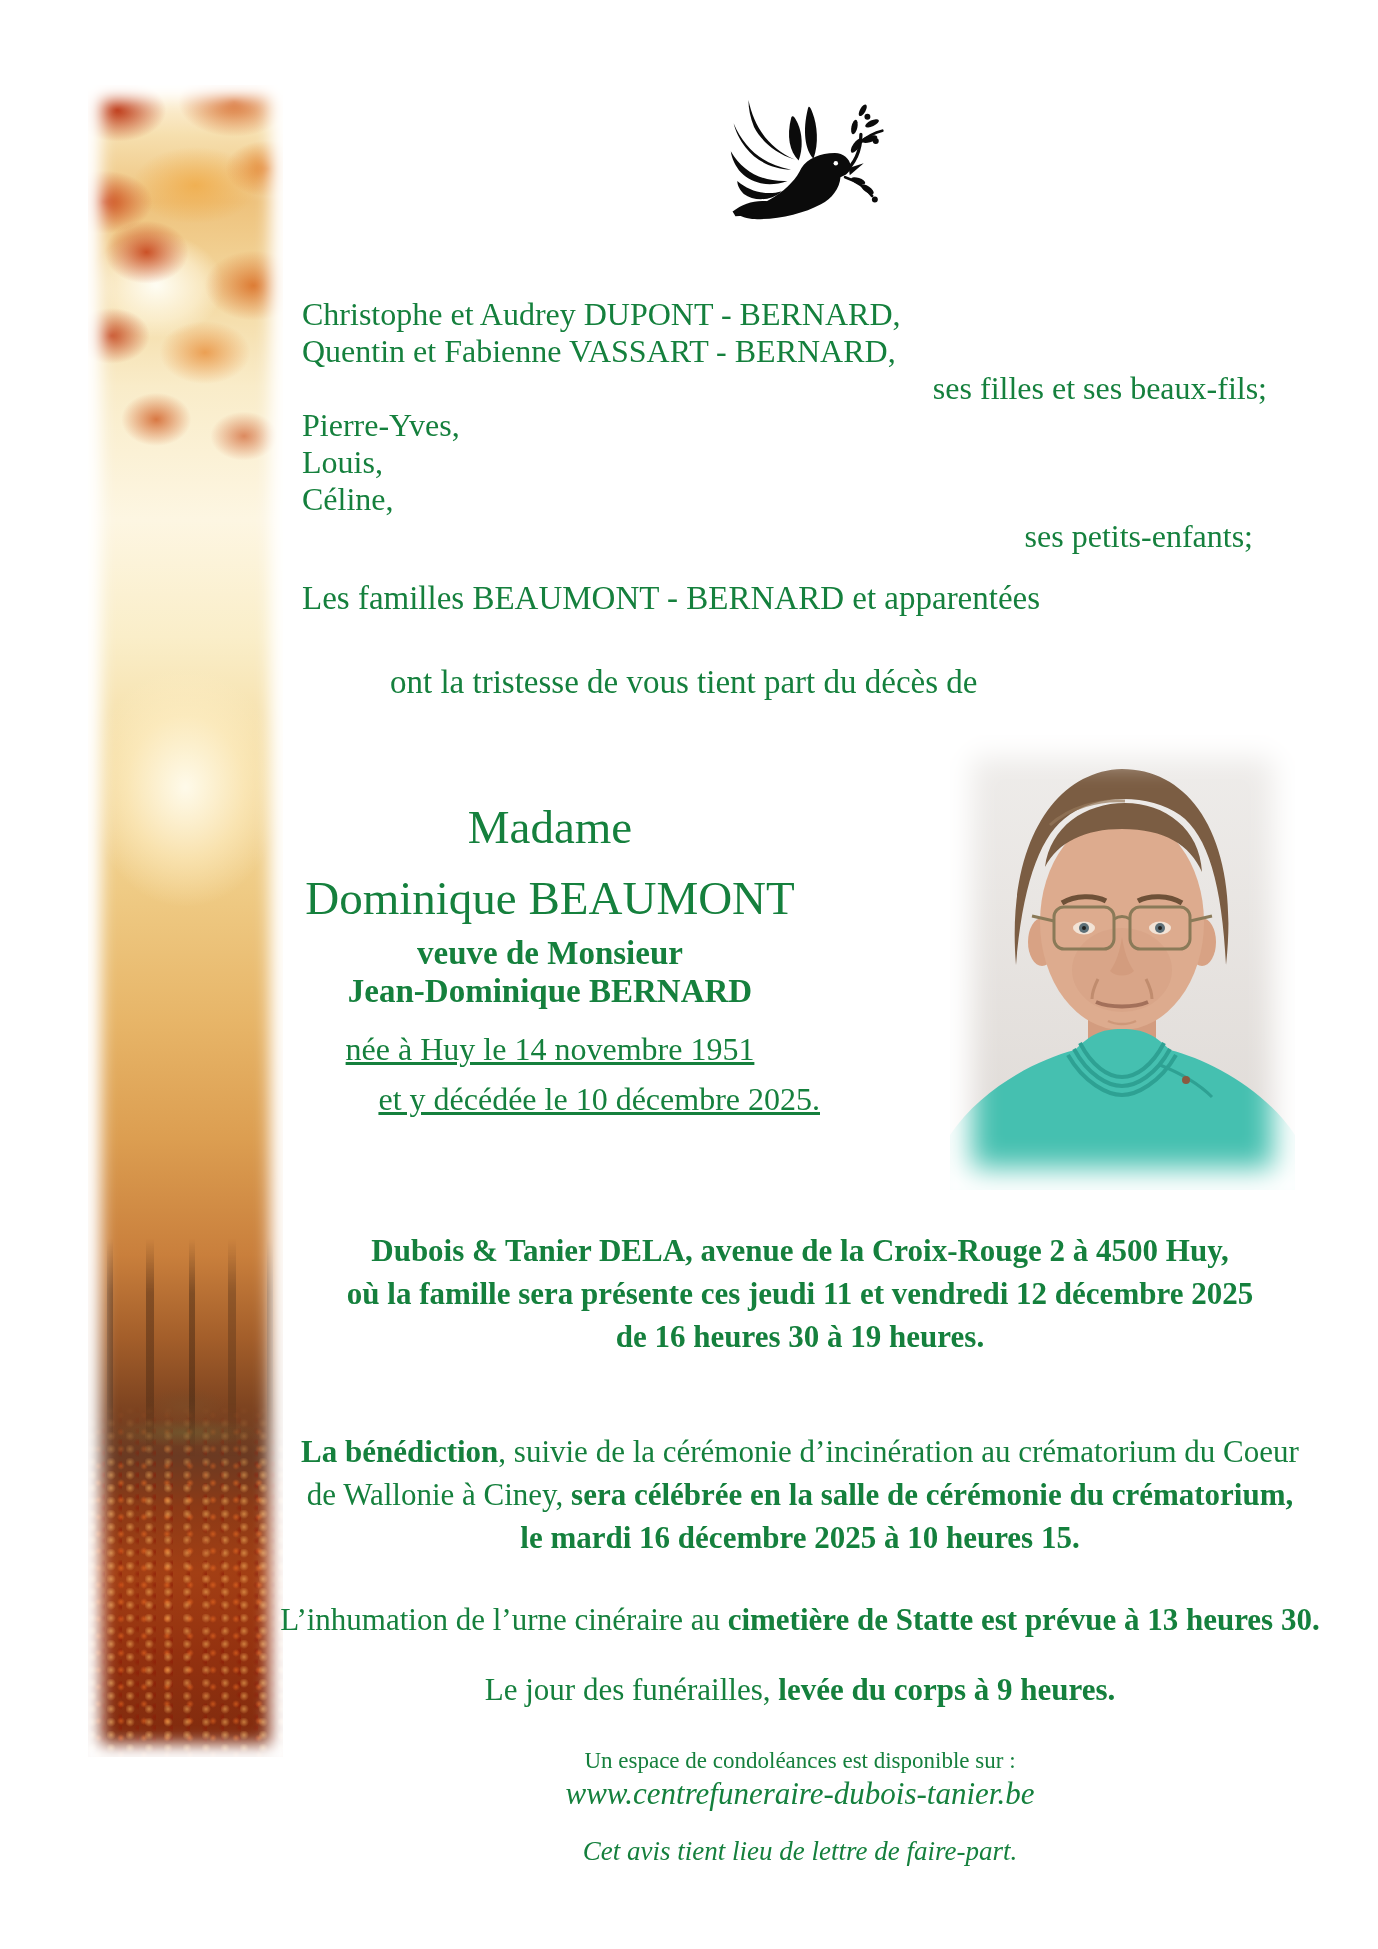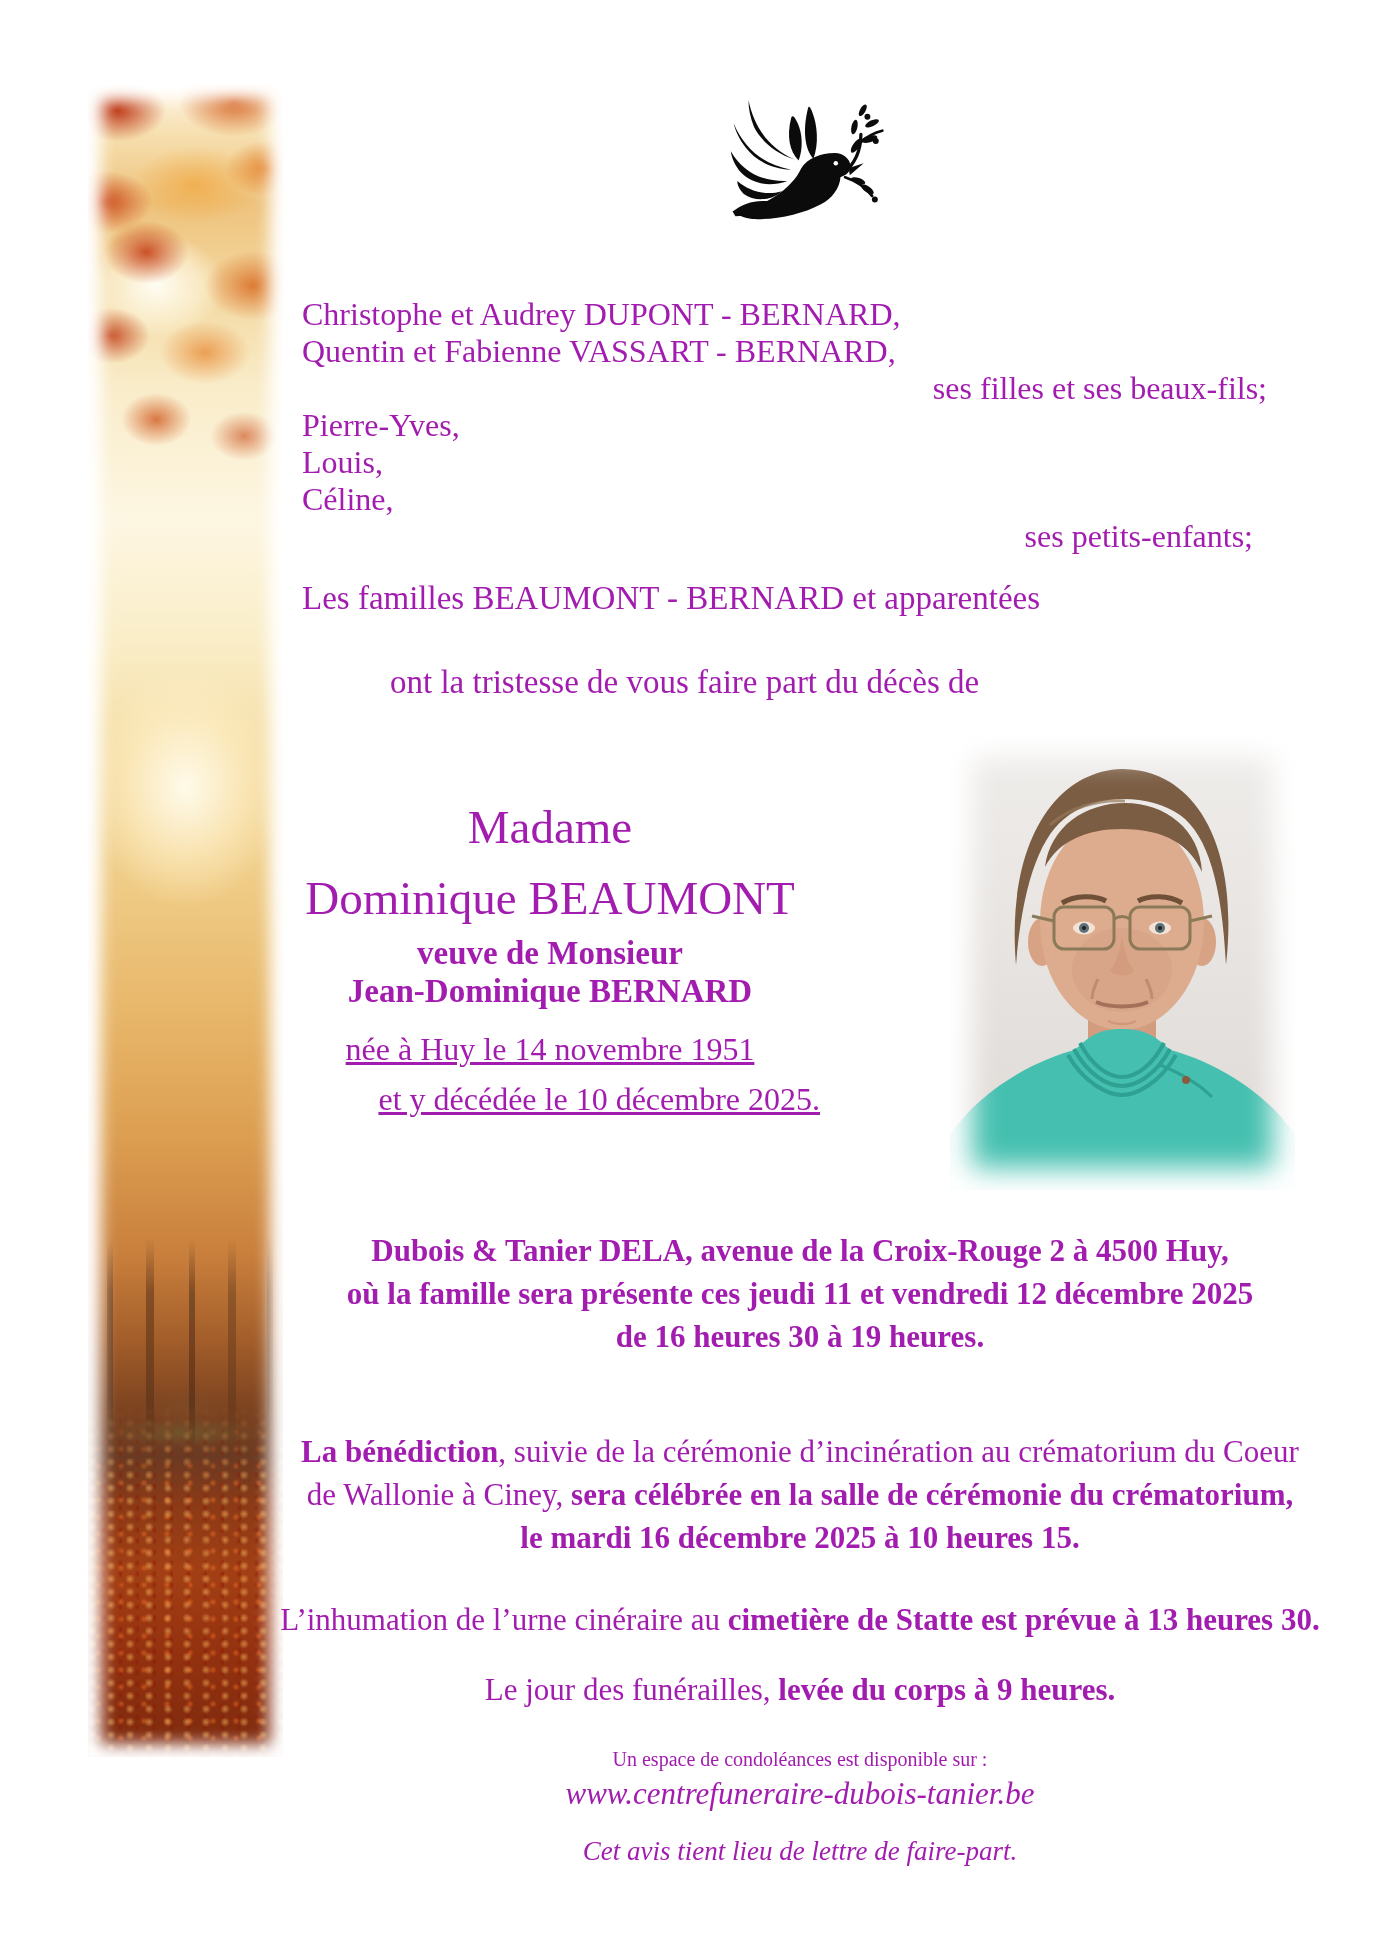--- a/index.html
+++ b/index.html
@@ -1,20 +1,20 @@
 <!DOCTYPE html>
 <html><head>
 <meta charset="utf-8">
 <style>
   html,body{margin:0;padding:0;background:#fff;}
   .page{
     position:relative;width:1378px;height:1949px;margin:0 auto;
     background:#ffffff;overflow:hidden;
     font-family:"Liberation Serif","DejaVu Serif",serif;
-    color:#a21caf;
+    color:#15803d;
   }
   
   .sidebar{position:absolute;left:88px;top:85px;width:195px;height:1672px;}
   .autumn{
     position:absolute;inset:0;
     background-color:#c8742f;
     background-image:
       radial-gradient(ellipse 70px 45px at 15% 1.5%, rgba(186,45,10,.95), rgba(186,45,10,0) 70%),
       radial-gradient(ellipse 80px 50px at 75% 1%, rgba(210,90,20,.9), rgba(210,90,20,0) 70%),
       radial-gradient(ellipse 60px 40px at 92% 5%, rgba(225,120,30,.85), rgba(225,120,30,0) 70%),
@@ -73,21 +73,21 @@
 
   .photo{position:absolute;left:950px;top:735px;width:345px;height:455px;}
   .photo svg{display:block;}
   .photo::after{content:"";position:absolute;inset:0;box-shadow:inset 0 0 28px 22px #fff;pointer-events:none;}
 
   .center-col{position:absolute;left:260px;width:1080px;text-align:center;}
   .visitation{top:1229px;font-size:31px;line-height:43px;font-weight:bold;}
   .ceremony{top:1430px;font-size:31px;line-height:43px;}
   .inhumation{top:1602px;font-size:31px;}
   .funeral-day{top:1672px;font-size:31px;}
-  .condolences-intro{top:1748px;font-size:20px;}
+  .condolences-intro{top:1748px;font-size:23px;}
   .website{top:1776px;font-size:31px;font-style:italic;}
   .closing{top:1836px;font-size:27px;font-style:italic;}
   .b{font-weight:bold;}
 </style>
 </head>
 <body>
 
 <div class="page">
 
   <div class="sidebar">
@@ -132,21 +132,21 @@
     <div>Christophe et Audrey DUPONT - BERNARD,</div>
     <div>Quentin et Fabienne VASSART - BERNARD,</div>
     <div class="right">ses filles et ses beaux-fils;</div>
     <div>Pierre-Yves,</div>
     <div>Louis,</div>
     <div>Céline,</div>
     <div class="right" style="padding-right:14px;">ses petits-enfants;</div>
   </div>
 
   <div class="abs families-line">Les familles BEAUMONT - BERNARD et apparentées</div>
-  <div class="abs announcement-line">ont la tristesse de vous faire part du décès de</div>
+  <div class="abs announcement-line">ont la tristesse de vous tient part du décès de</div>
 
   <div class="abs name-block">
     <div class="big">Madame</div>
     <div class="big">Dominique BEAUMONT</div>
     <div class="mid">veuve de Monsieur</div>
     <div class="mid">Jean-Dominique BERNARD</div>
     <div class="plain birth">née à Huy le 14 novembre 1951</div>
     <div class="plain death">et y décédée le 10 décembre 2025.</div>
   </div>
 

